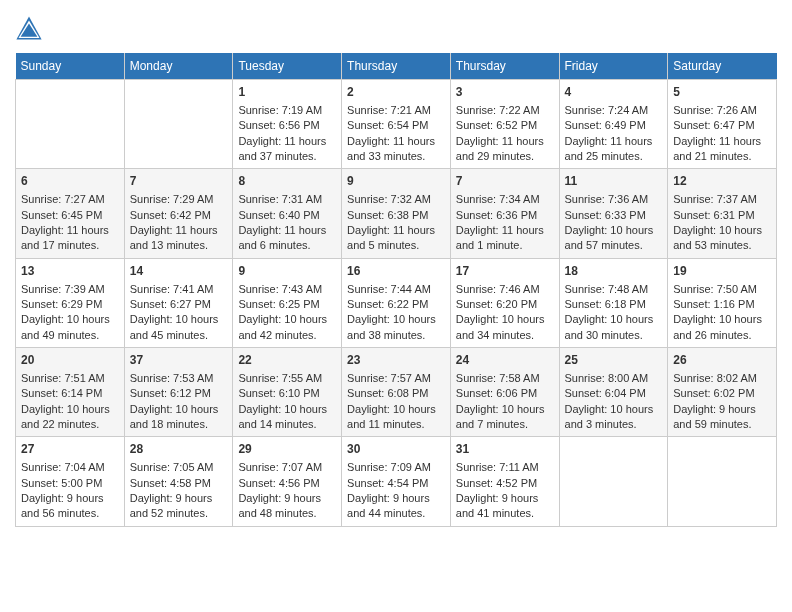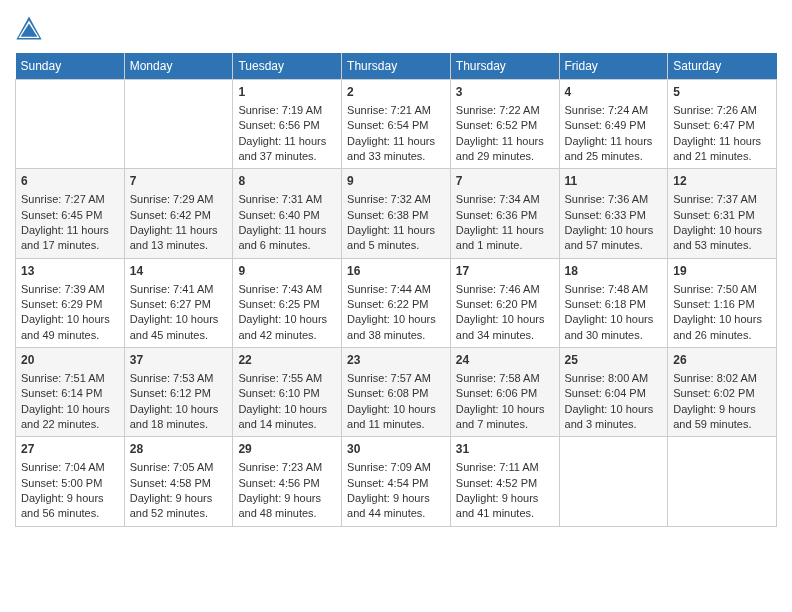--- a/index.html
+++ b/index.html
@@ -293,21 +293,21 @@
           <div>Daylight: 9 hours and 56 minutes.</div>
         </td>
         <td>
           <span class="day-num">28</span>
           <div>Sunrise: 7:05 AM</div>
           <div>Sunset: 4:58 PM</div>
           <div>Daylight: 9 hours and 52 minutes.</div>
         </td>
         <td>
           <span class="day-num">29</span>
-          <div>Sunrise: 7:23 AM</div>
+          <div>Sunrise: 7:07 AM</div>
           <div>Sunset: 4:56 PM</div>
           <div>Daylight: 9 hours and 48 minutes.</div>
         </td>
         <td>
           <span class="day-num">30</span>
           <div>Sunrise: 7:09 AM</div>
           <div>Sunset: 4:54 PM</div>
           <div>Daylight: 9 hours and 44 minutes.</div>
         </td>
         <td>

